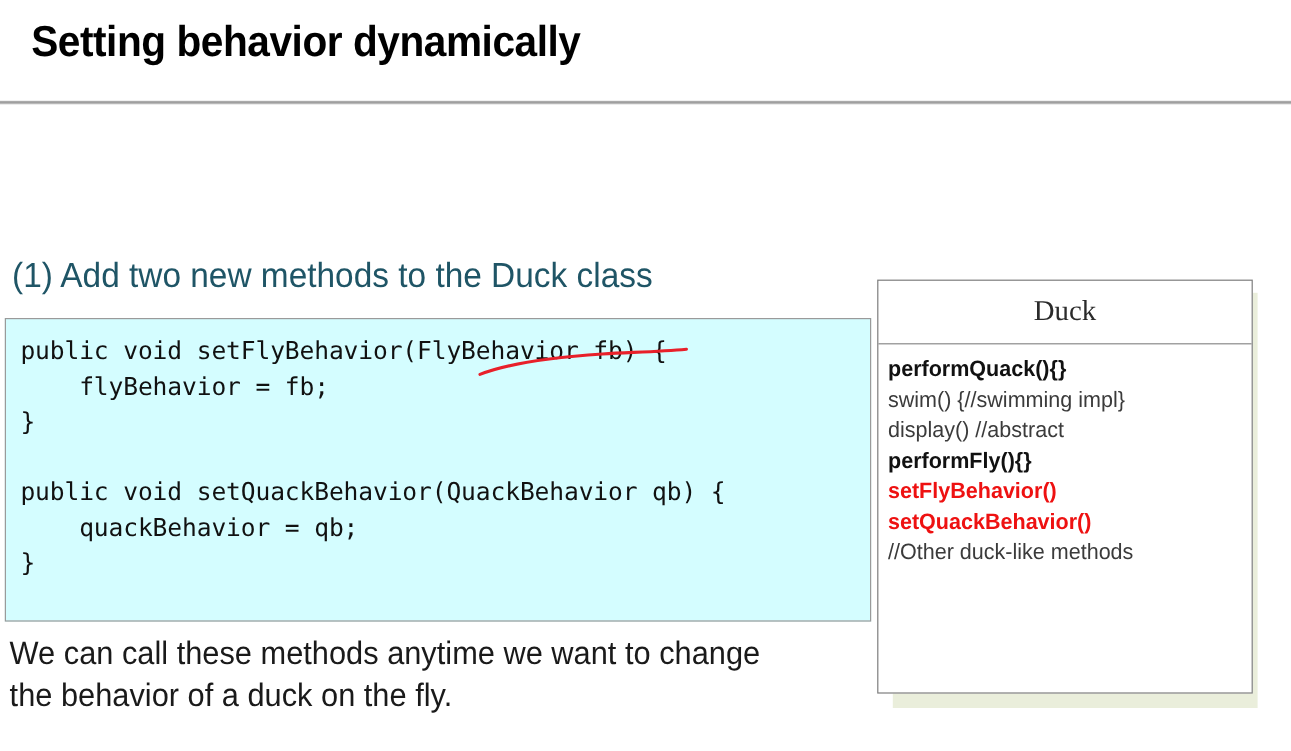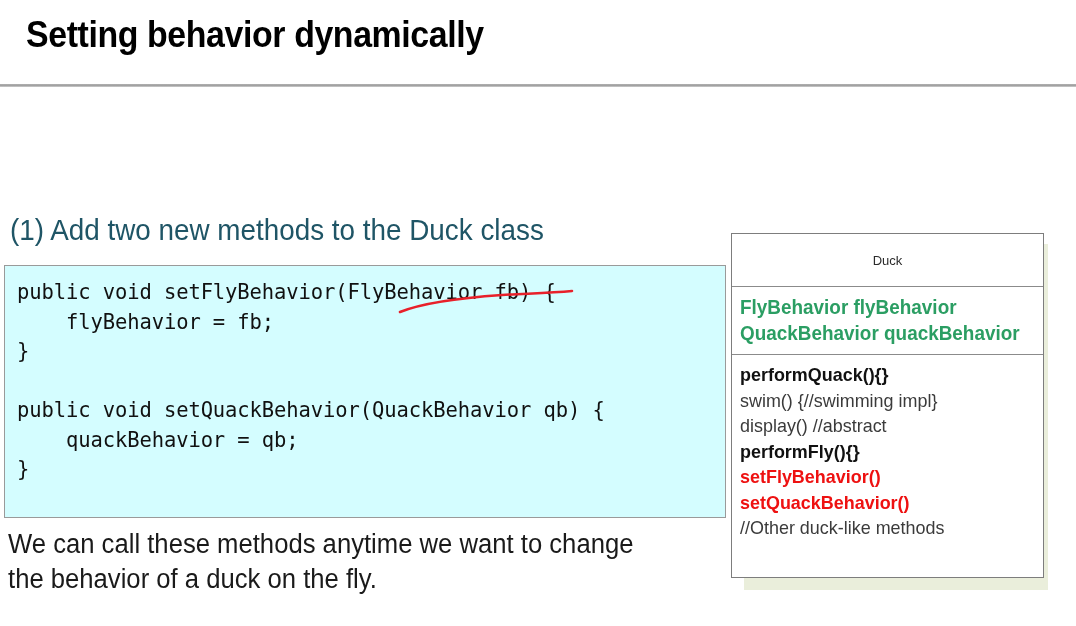--- a/index.html
+++ b/index.html
@@ -124,22 +124,22 @@
   }
   #uml-header {
     height: 52px;
     flex: 0 0 52px;
     border-bottom: 1px solid #8b8b8b;
     display: flex;
     align-items: center;
     justify-content: center;
   }
   #uml-header-label {
-    font-family: Liberation Sans, sans-serif;
-    font-size: 13px;
+    font-family: Liberation Serif, serif;
+    font-size: 24px;
     color: #2b2b2b;
     text-align: center;
   }
   #uml-attributes {
     flex: 0 0 auto;
     border-bottom: 1px solid #8b8b8b;
     padding: 7px 8px 8px 8px;
     box-sizing: border-box;
   }
   .uml-attr {
@@ -196,24 +196,20 @@
 <p id="body-text">We can call these methods anytime we want to change the behavior of a duck on the fly.</p>
 
 <div id="uml-shadow"></div>
 
 <div id="uml-class-box">
 
   <div id="uml-header">
     <span id="uml-header-label">Duck</span>
   </div>
 
-  <div id="uml-attributes">
-    <div class="uml-attr">FlyBehavior flyBehavior</div>
-    <div class="uml-attr">QuackBehavior quackBehavior</div>
-  </div>
 
   <div id="uml-methods">
     <div class="uml-method m-bold">performQuack(){}</div>
     <div class="uml-method m-normal">swim() {//swimming impl}</div>
     <div class="uml-method m-normal">display() //abstract</div>
     <div class="uml-method m-bold">performFly(){}</div>
     <div class="uml-method m-red">setFlyBehavior()</div>
     <div class="uml-method m-red">setQuackBehavior()</div>
     <div class="uml-method m-comment">//Other duck-like methods</div>
   </div>

